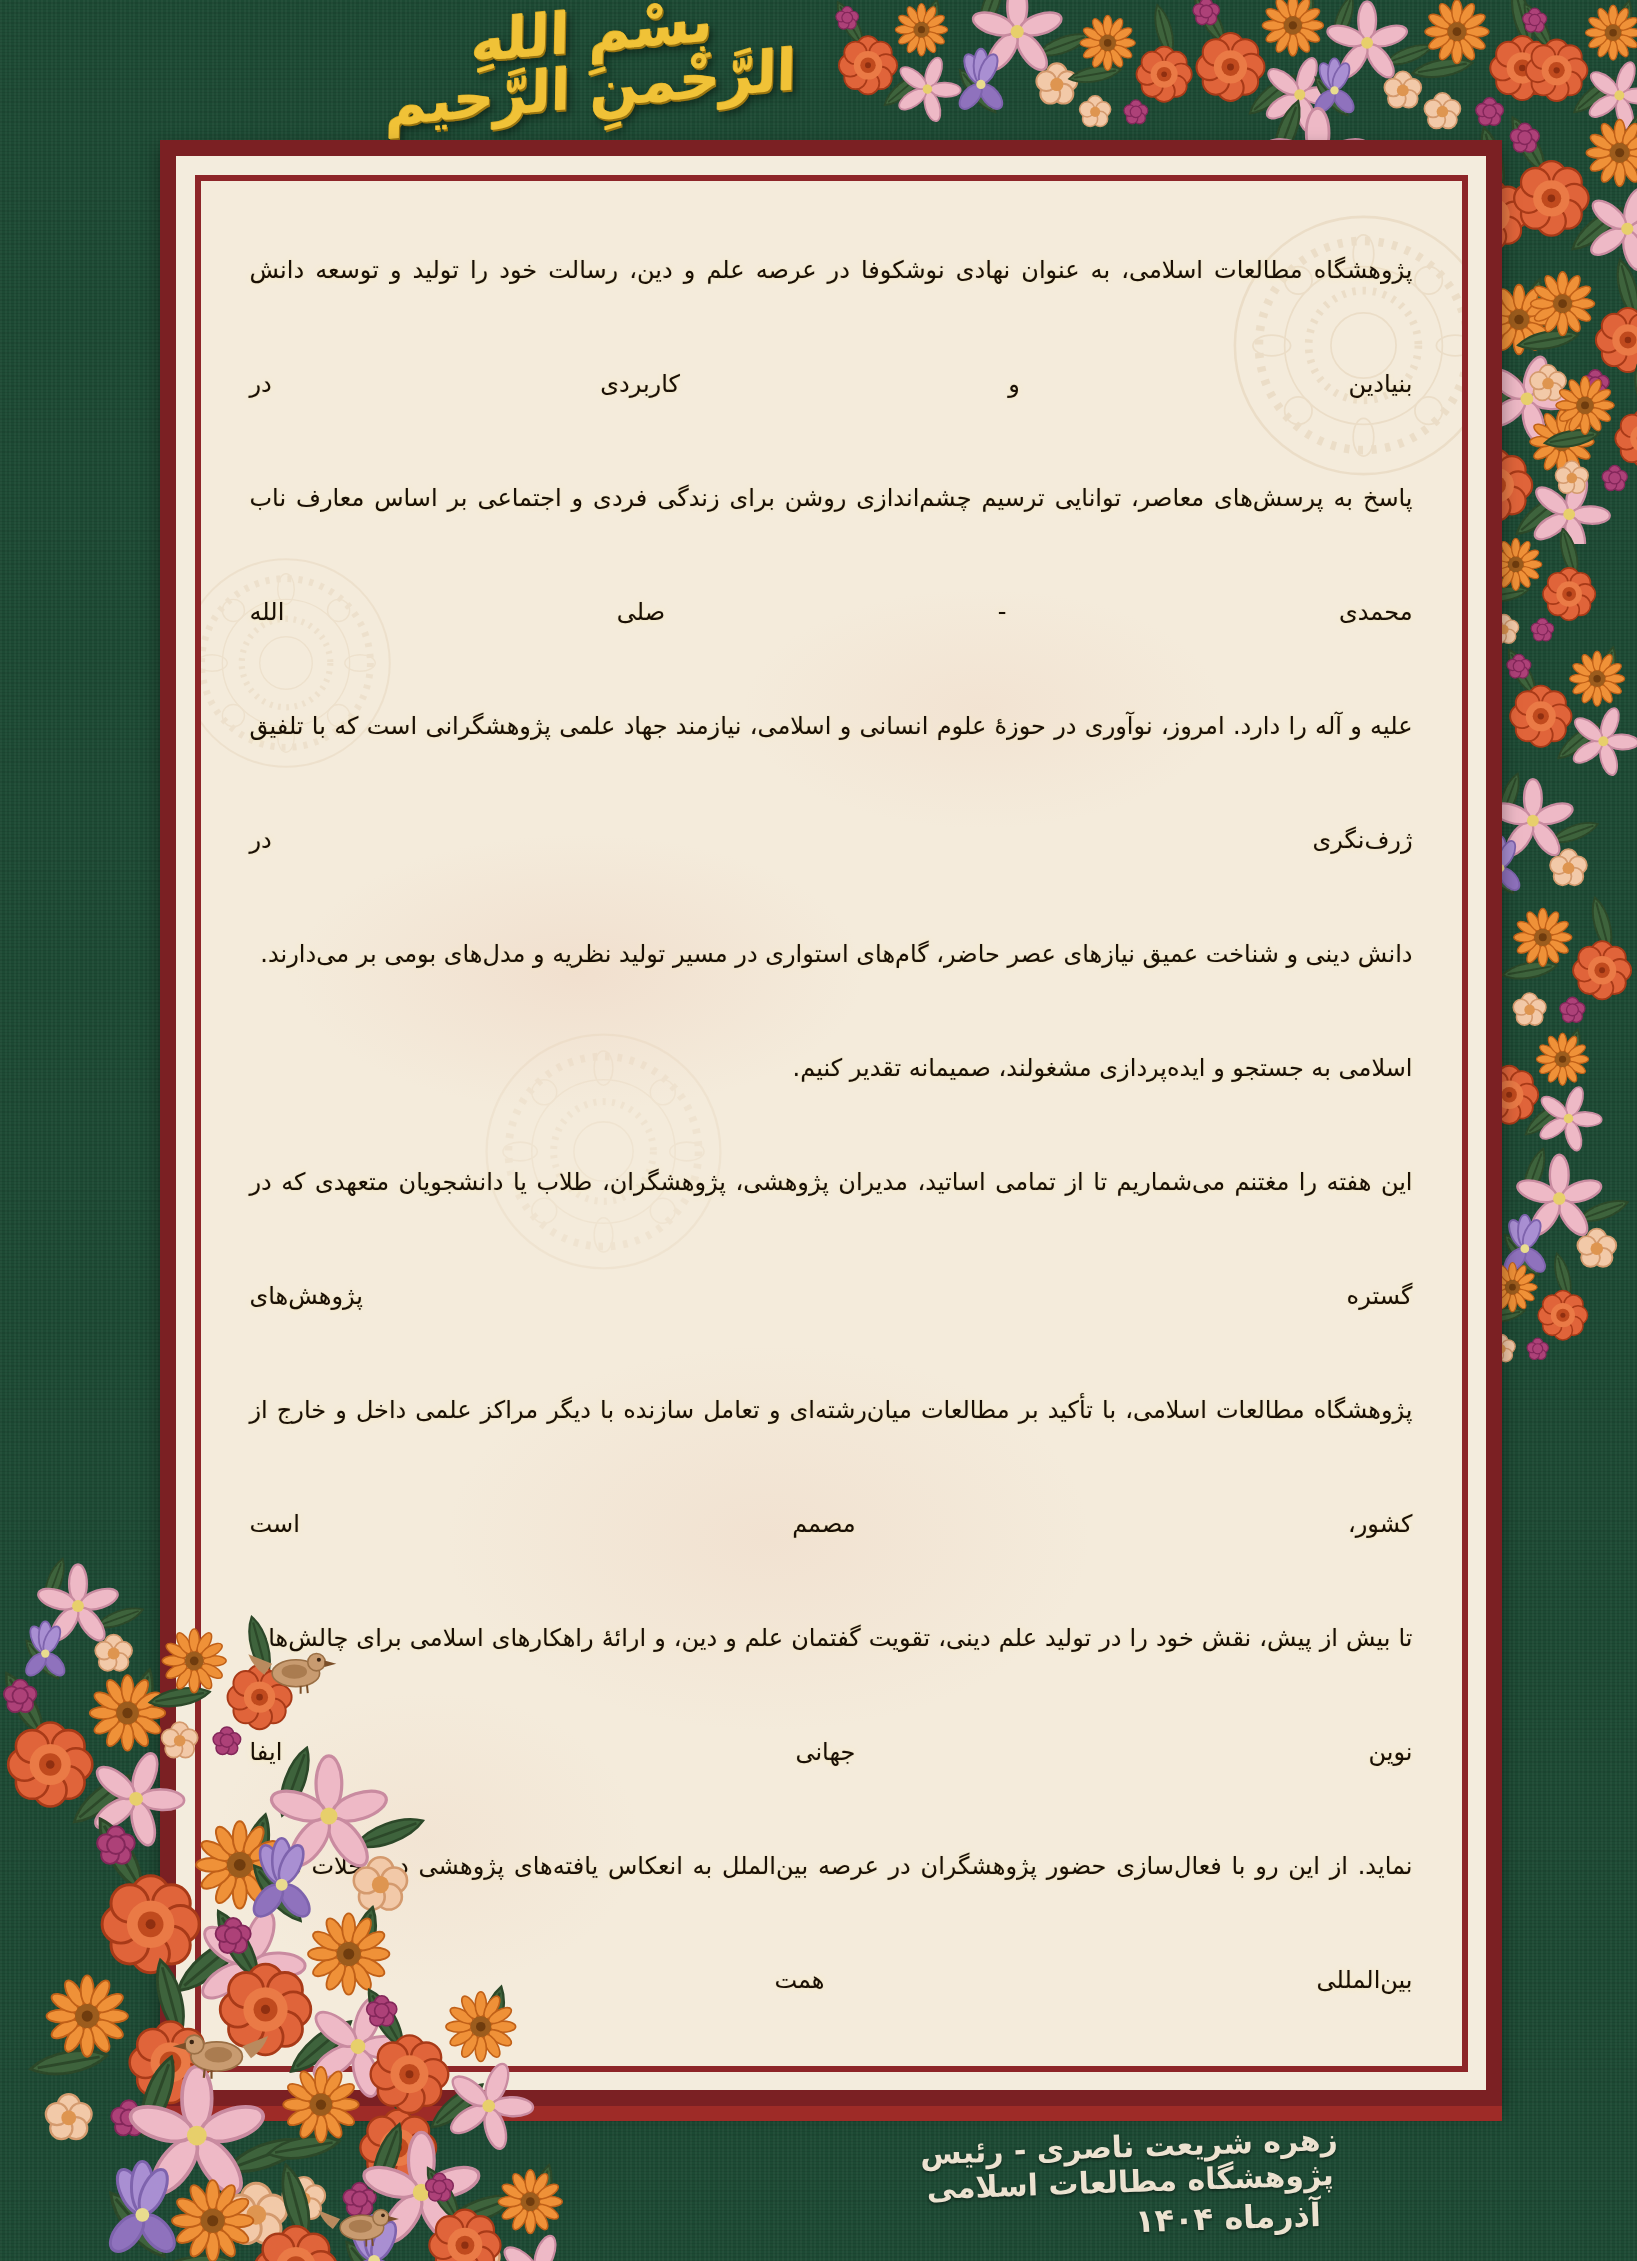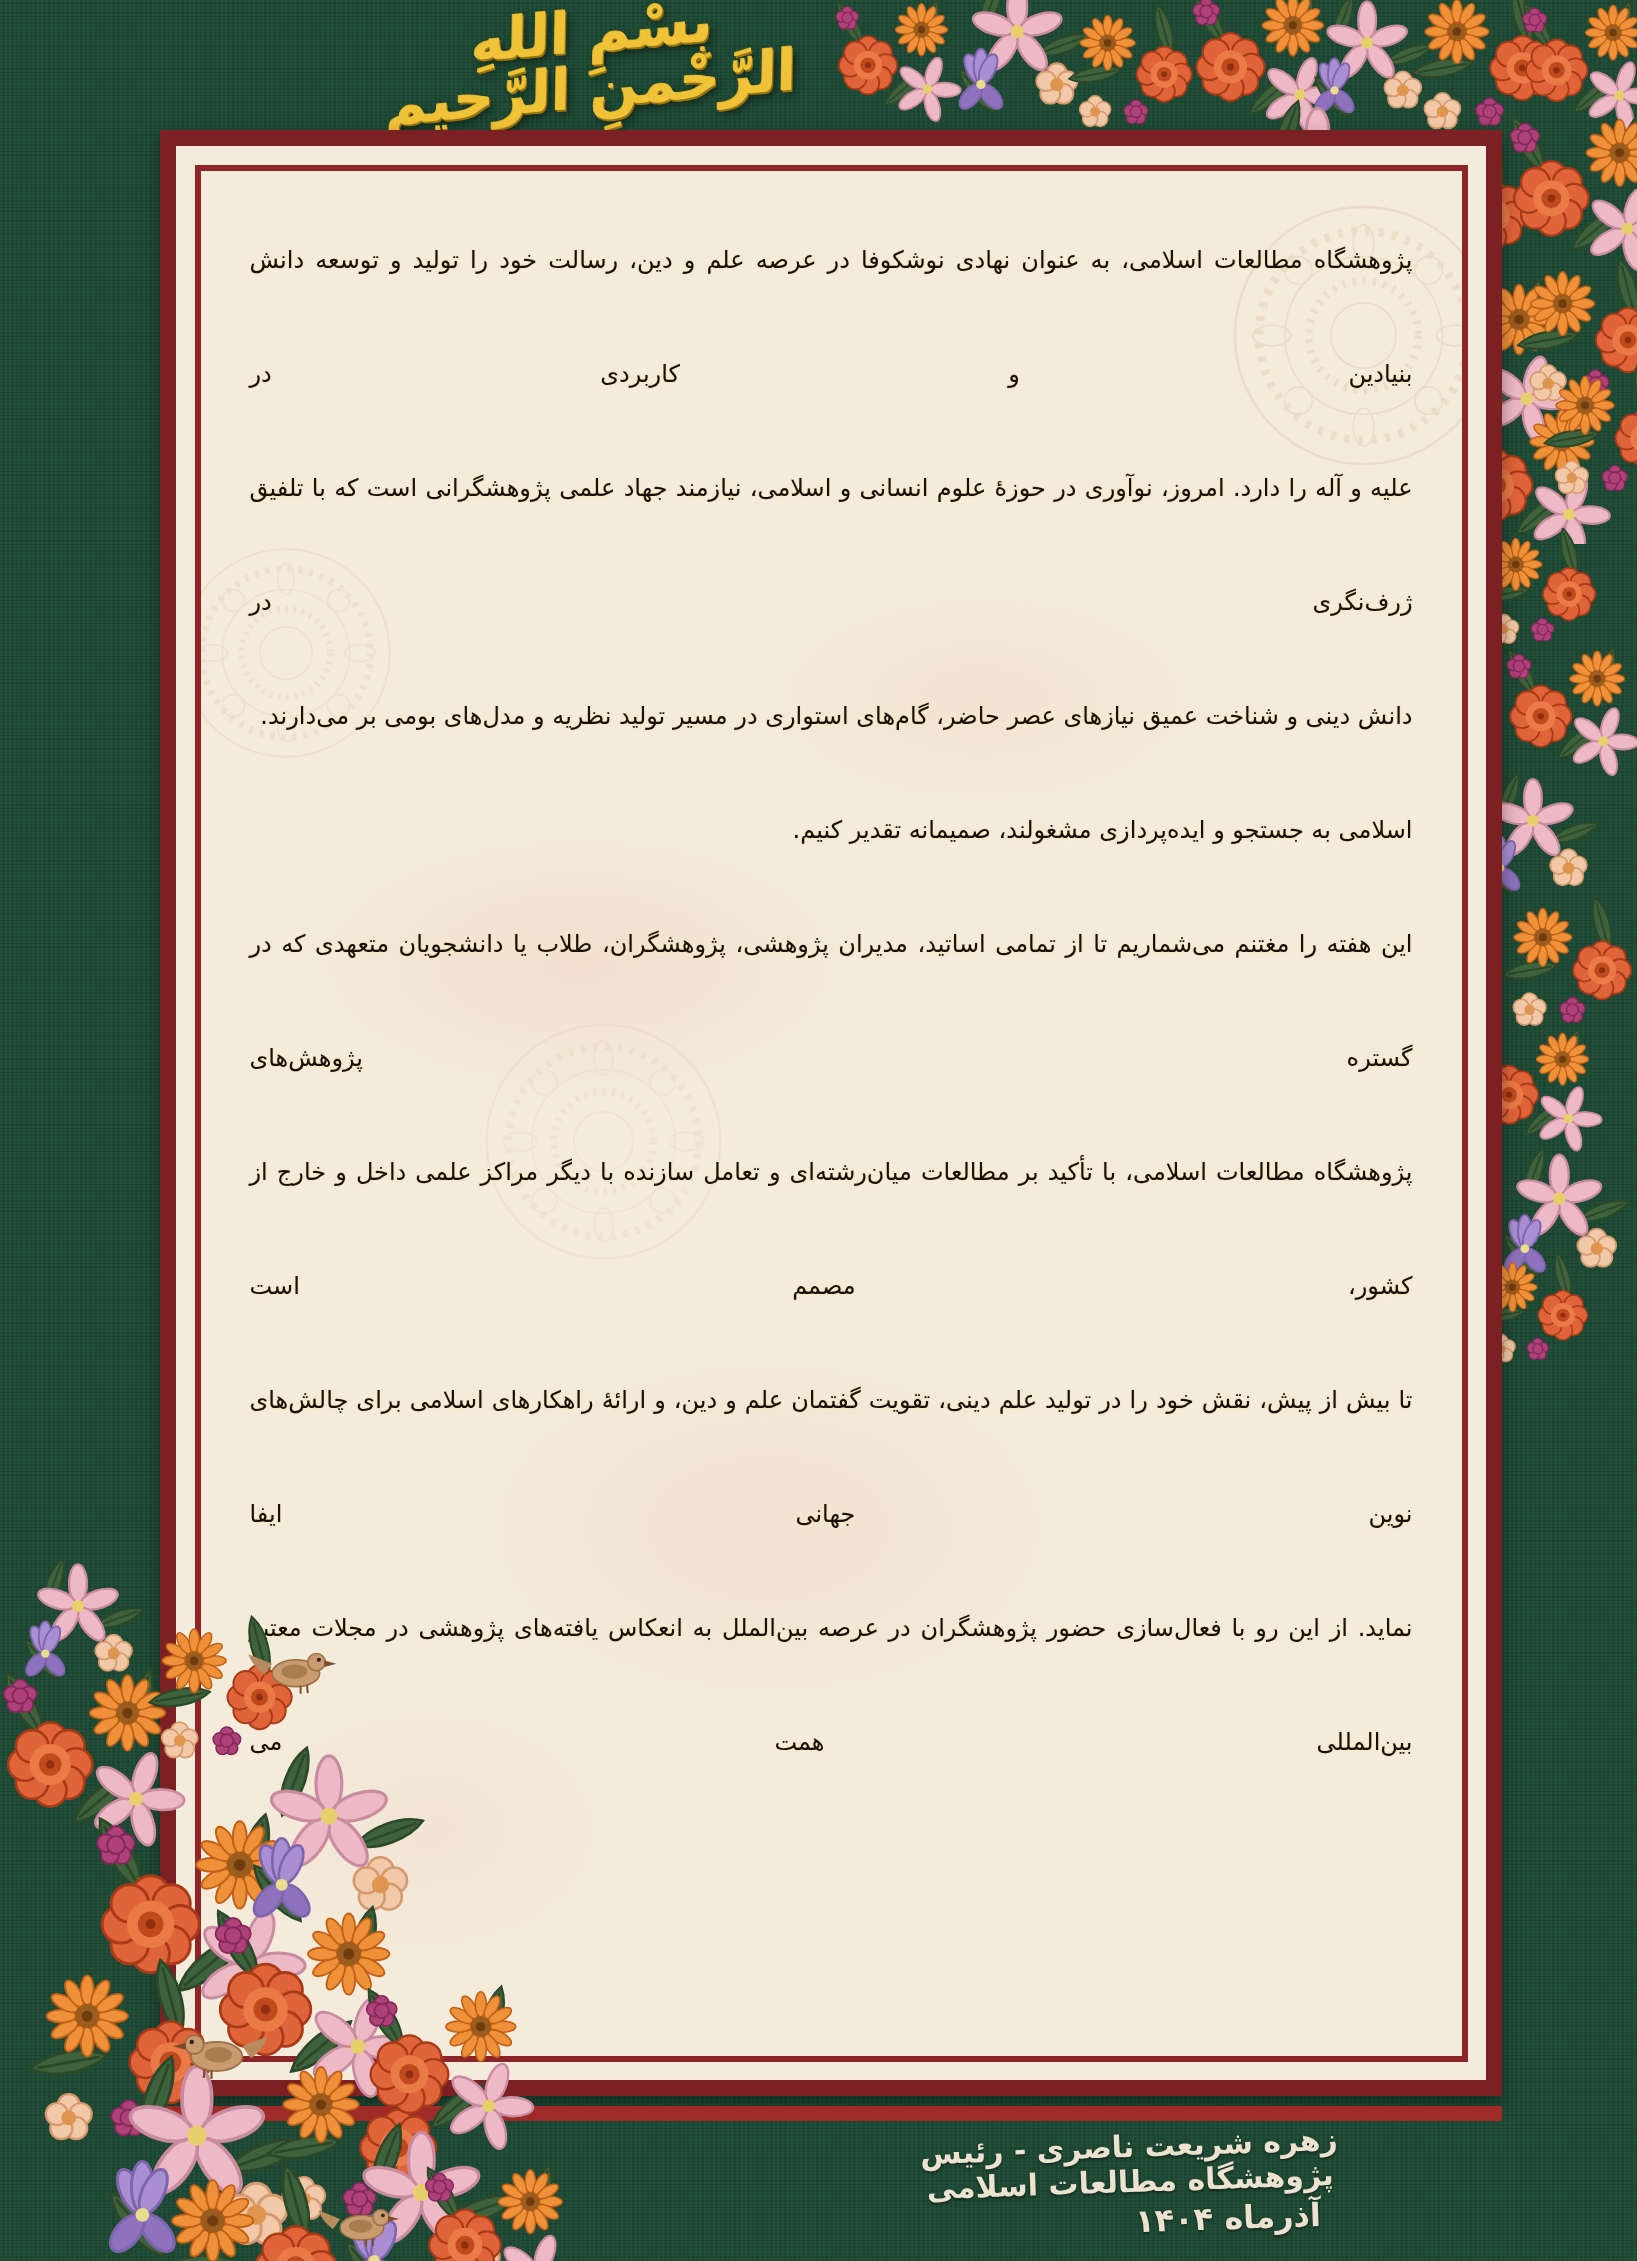--- a/index.html
+++ b/index.html
@@ -15,21 +15,21 @@
   
   .bismillah{
     position:absolute;left:357px;top:4px;width:469px;z-index:1;
     direction:rtl;text-align:center;
     font-size:57px;line-height:.98;font-weight:bold;color:#f0c237;
     transform:rotate(-5deg) skewX(-6deg);
     text-shadow:1.3px 2px 0 #9a7410,-0.7px -0.7px 0 #d8ab22,3.3px 4.6px 8px rgba(0,0,0,.5);
   }
   
   .letter{
-    position:absolute;left:160px;top:130px;width:1342px;height:1966px;
+    position:absolute;left:160px;top:140px;width:1342px;height:1966px;
     box-sizing:border-box;border:16px solid #7b2023;background:#f3ecdd;z-index:2;
     box-shadow:0 8px 17px rgba(0,0,0,.38);
     text-decoration:underline;
   }
   .letter-inner{
     position:absolute;inset:18.5px;border:6px solid #8d2528;box-sizing:border-box;
     background:
       radial-gradient(409px 198px at 30% 42%, rgba(232,190,170,.26), rgba(232,190,170,0) 70%),
       radial-gradient(343px 172px at 62% 28%, rgba(236,199,178,.22), rgba(236,199,178,0) 70%),
       radial-gradient(462px 277px at 45% 72%, rgba(229,184,163,.18), rgba(229,184,163,0) 70%),
@@ -291,20 +291,21 @@
         <use href="#g-medallion" transform="scale(1.3)"></use>
       </svg>
       <svg class="wm b" width="224" height="224" viewBox="-170 -170 340 340">
         <use href="#g-medallion" transform="scale(1.05)"></use>
       </svg>
       <svg class="wm c" width="251" height="251" viewBox="-190 -190 380 380">
         <use href="#g-medallion" transform="scale(1.18)"></use>
       </svg>
       <div class="text-area">
         <p class="line">پژوهشگاه مطالعات اسلامی، به عنوان نهادی نوشکوفا در عرصه علم و دین، رسالت خود را تولید و توسعه دانش بنیادین و کاربردی در</p>
+        <p class="line">پاسخ به پرسش‌های معاصر، توانایی ترسیم چشم‌اندازی روشن برای زندگی فردی و اجتماعی بر اساس معارف ناب محمدی - صلی الله</p>
         <p class="line">علیه و آله را دارد. امروز، نوآوری در حوزهٔ علوم انسانی و اسلامی، نیازمند جهاد علمی پژوهشگرانی است که با تلفیق ژرف‌نگری در</p>
         <p class="line end">دانش دینی و شناخت عمیق نیازهای عصر حاضر، گام‌های استواری در مسیر تولید نظریه و مدل‌های بومی بر می‌دارند.</p>
         <p class="line end">اسلامی به جستجو و ایده‌پردازی مشغولند، صمیمانه تقدیر کنیم.</p>
         <p class="line">این هفته را مغتنم می‌شماریم تا از تمامی اساتید، مدیران پژوهشی، پژوهشگران، طلاب یا دانشجویان متعهدی که در گستره پژوهش‌های</p>
         <p class="line">پژوهشگاه مطالعات اسلامی، با تأکید بر مطالعات میان‌رشته‌ای و تعامل سازنده با دیگر مراکز علمی داخل و خارج از کشور، مصمم است</p>
         <p class="line">تا بیش از پیش، نقش خود را در تولید علم دینی، تقویت گفتمان علم و دین، و ارائهٔ راهکارهای اسلامی برای چالش‌های نوین جهانی ایفا</p>
         <p class="line">نماید. از این رو با فعال‌سازی حضور پژوهشگران در عرصه بین‌الملل به انعکاس یافته‌های پژوهشی در مجلات معتبر بین‌المللی همت می</p>
 
       </div>
     </div>

